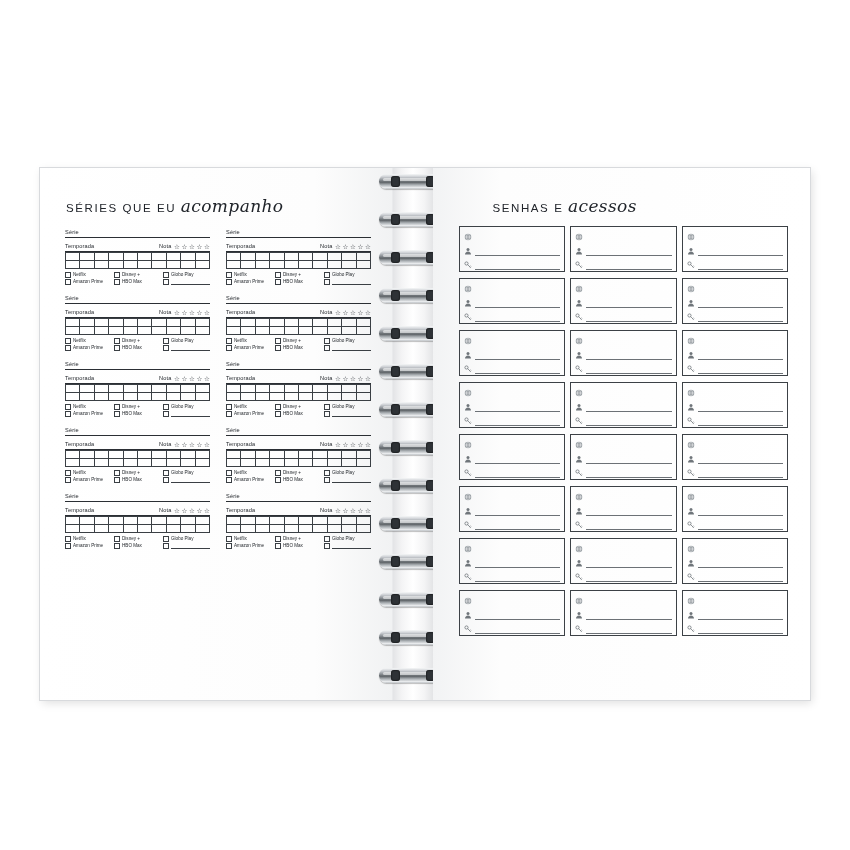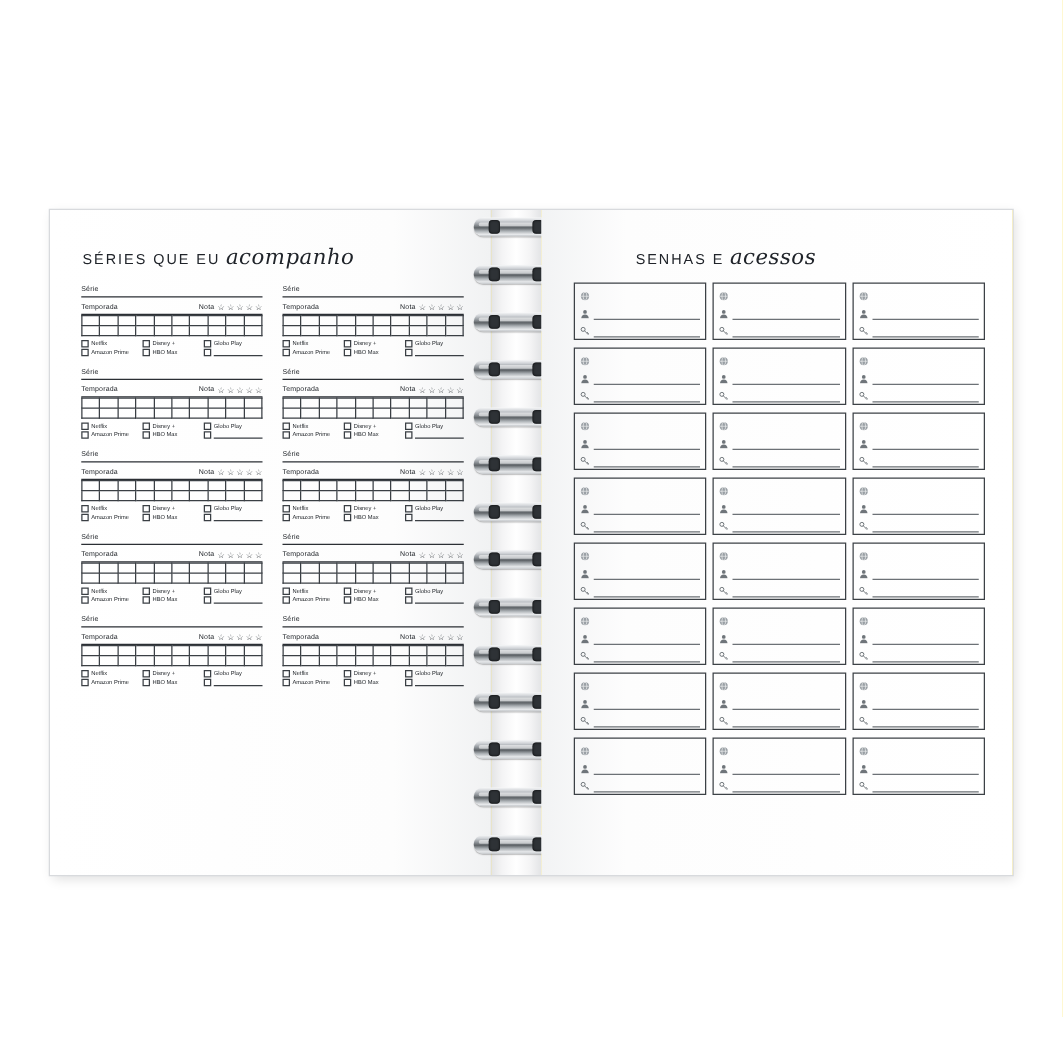--- a/index.html
+++ b/index.html
@@ -13,21 +13,21 @@
     font-family: "Liberation Sans", sans-serif;
     overflow: hidden;
   }
 
   #planner {
     position: absolute;
     left: 40px;
     top: 168px;
     width: 770px;
     height: 532px;
-    background: #fde047;
+    background: #15803d;
     box-shadow: 0 0 0 1px #d8dadd, 2px 3px 9px rgba(0,0,0,0.13);
     display: flex;
   }
 
   
   .page {
     position: relative;
     background: #fdfdfd;
     height: 100%;
   }
@@ -94,21 +94,21 @@
     letter-spacing: 1.6px;
     font-weight: 400;
   }
   .title-script {
     font-family: "DejaVu Serif", serif;
     font-style: italic;
     font-size: 17px;
     letter-spacing: 0.4px;
   }
   #left-title { left: 26px; top: 28px; }
-  #right-title { left: 76px; top: 28px; }
+  #right-title { left: 60px; top: 28px; }
 
   
   .series-cols {
     position: absolute;
     left: 25px;
     top: 58px;
     width: 306px;
     display: flex;
     gap: 16px;
   }

